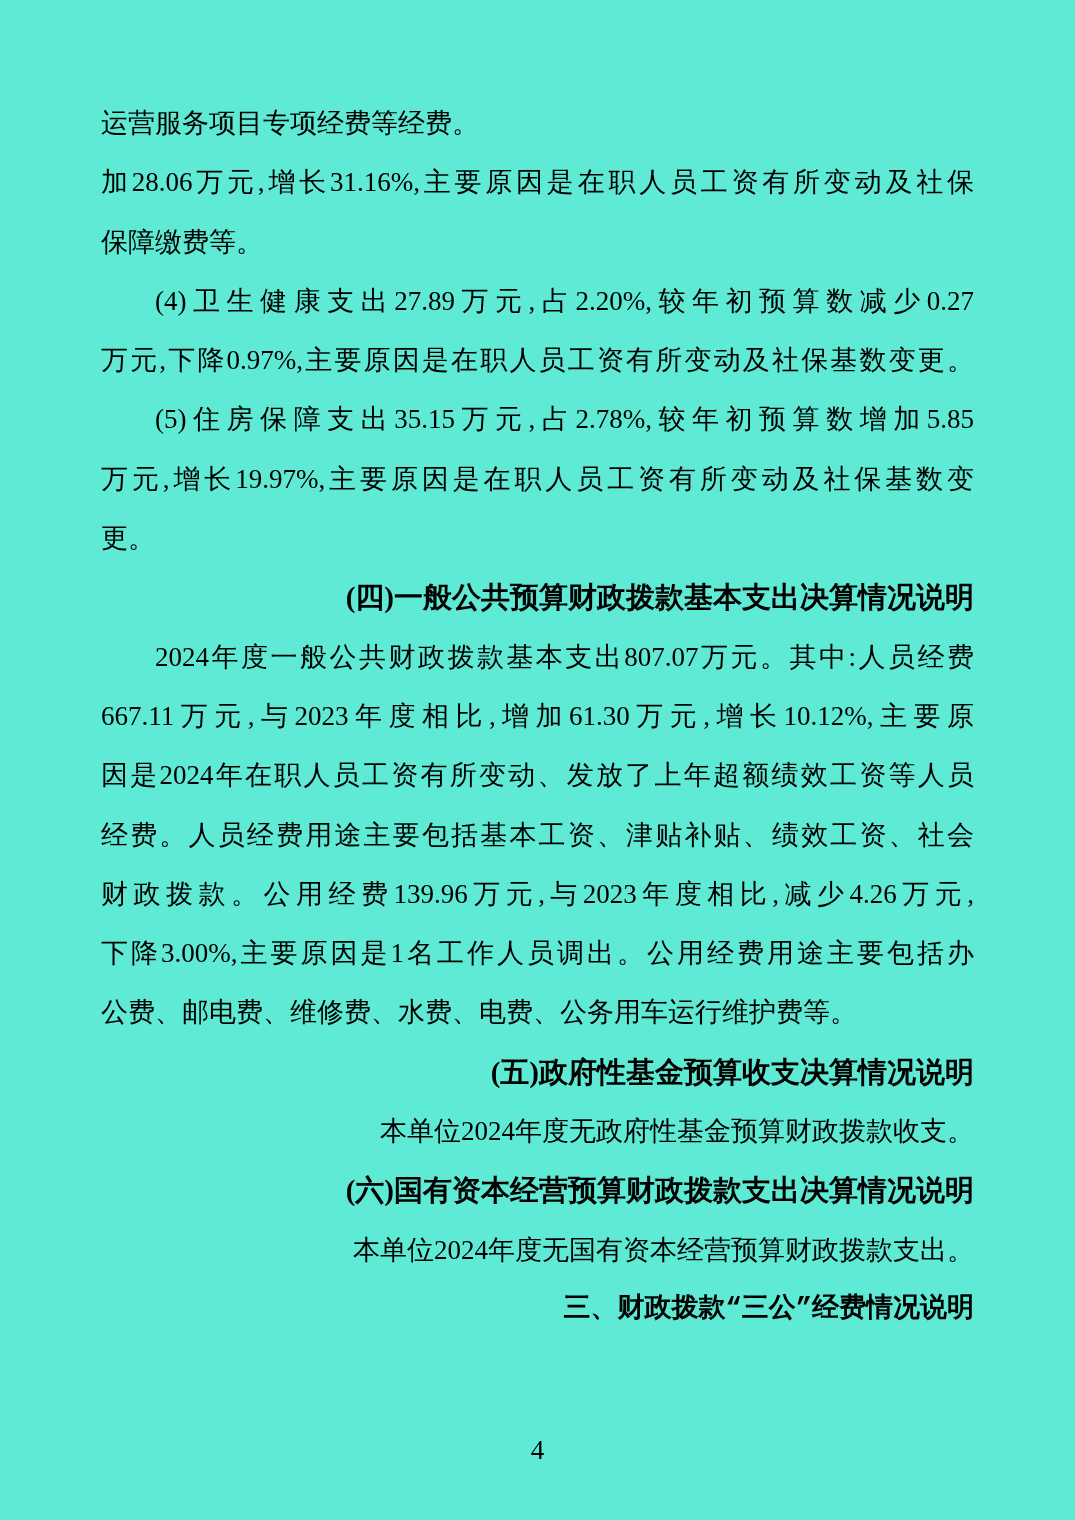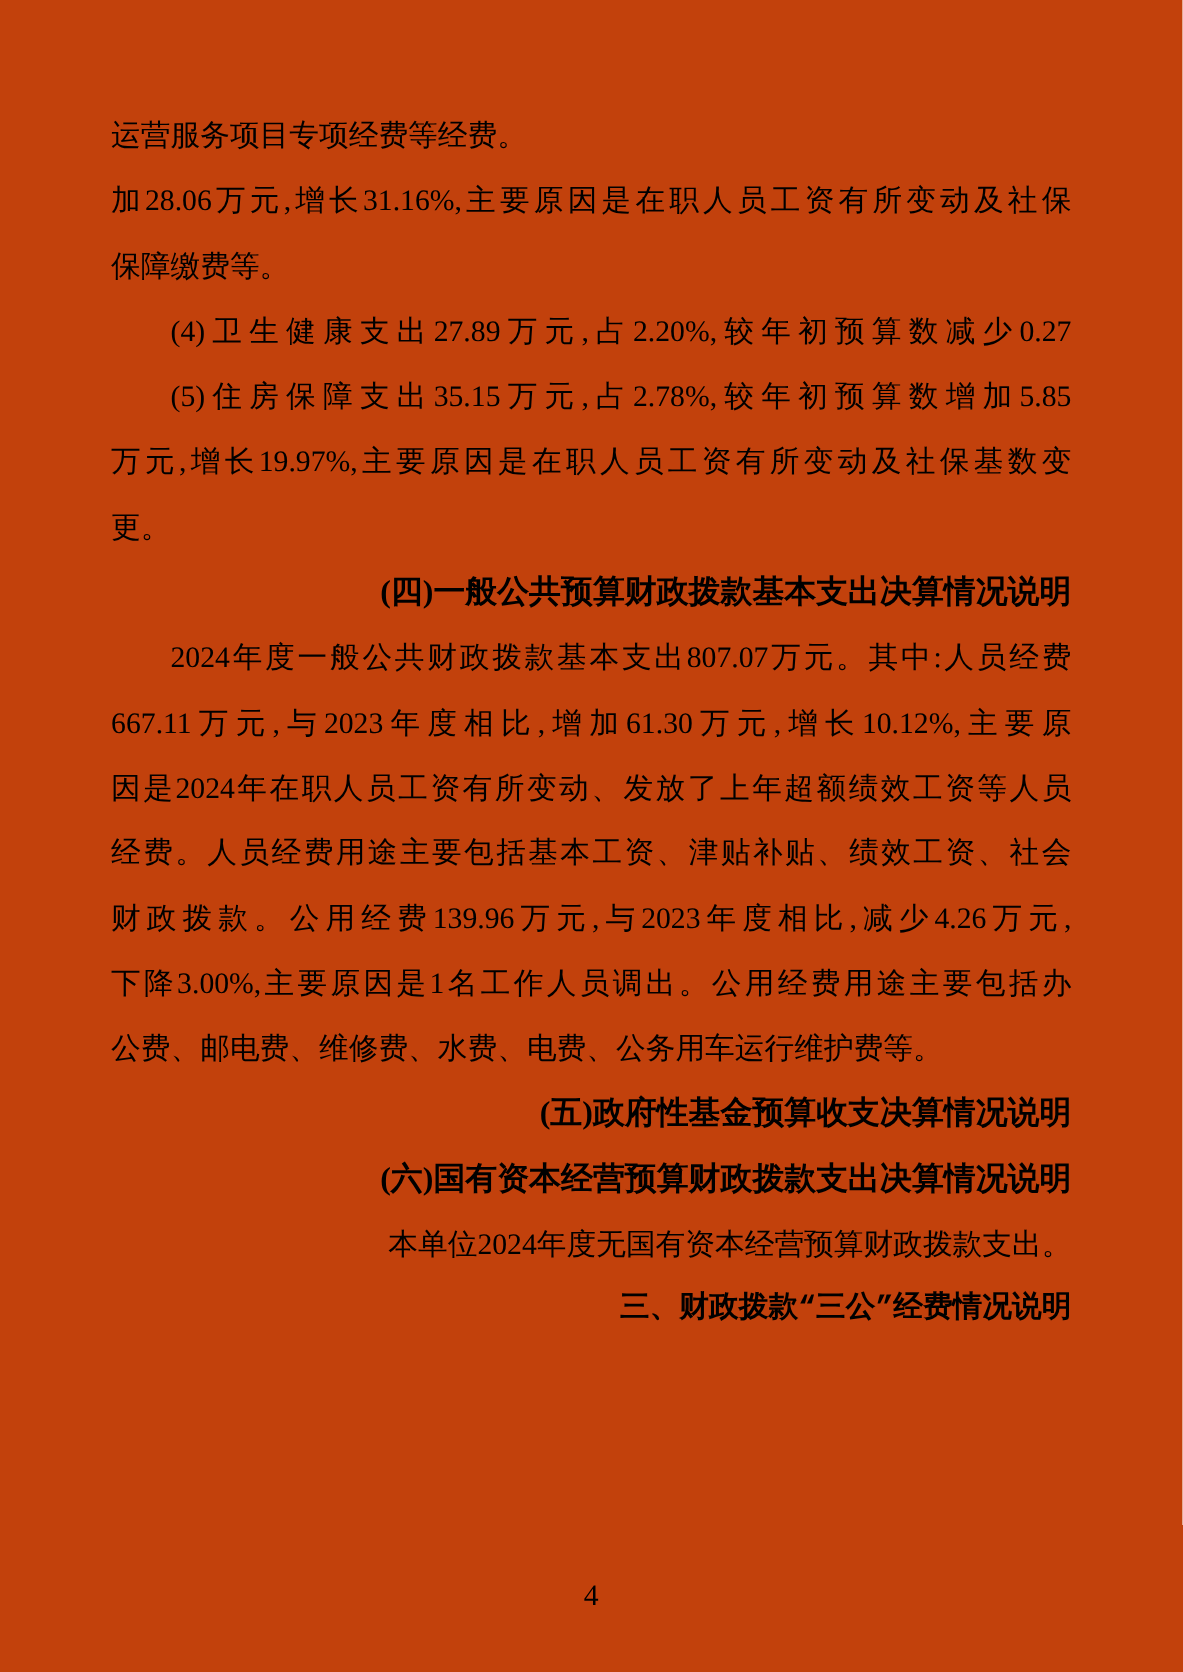--- a/index.html
+++ b/index.html
@@ -4,21 +4,21 @@
 <style>
   html, body {
     margin: 0;
     padding: 0;
     background: #ffffff;
   }
   .page {
     position: relative;
     width: 1075px;
     height: 1520px;
-    background: #c2410c;
+    background: #5eead4;
     color: #000000;
     font-family: "Liberation Serif", "DejaVu Serif", serif;
     overflow: hidden;
   }
   .content {
     position: absolute;
     left: 101px;
     top: 94px;
     width: 873px;
   }
@@ -65,20 +65,21 @@
   <div class="content">
       <div class="para body">
         <div class="line">运营服务项目专项经费等经费。</div>
       </div>
       <div class="para body">
         <div class="line fill">加28.06万元,增长31.16%,主要原因是在职人员工资有所变动及社保</div>
         <div class="line">保障缴费等。</div>
       </div>
       <div class="para body">
         <div class="line fill ind">(4)卫生健康支出27.89万元,占2.20%,较年初预算数减少0.27</div>
+        <div class="line fill">万元,下降0.97%,主要原因是在职人员工资有所变动及社保基数变更。</div>
       </div>
       <div class="para body">
         <div class="line fill ind">(5)住房保障支出35.15万元,占2.78%,较年初预算数增加5.85</div>
         <div class="line fill">万元,增长19.97%,主要原因是在职人员工资有所变动及社保基数变</div>
         <div class="line">更。</div>
       </div>
       <div class="para heading-kai">
         <div class="line ind">(四)一般公共预算财政拨款基本支出决算情况说明</div>
       </div>
       <div class="para body">
@@ -86,20 +87,23 @@
         <div class="line fill">667.11万元,与2023年度相比,增加61.30万元,增长10.12%,主要原</div>
         <div class="line fill">因是2024年在职人员工资有所变动、发放了上年超额绩效工资等人员</div>
         <div class="line fill">经费。人员经费用途主要包括基本工资、津贴补贴、绩效工资、社会</div>
         <div class="line fill">财政拨款。公用经费139.96万元,与2023年度相比,减少4.26万元,</div>
         <div class="line fill">下降3.00%,主要原因是1名工作人员调出。公用经费用途主要包括办</div>
         <div class="line">公费、邮电费、维修费、水费、电费、公务用车运行维护费等。</div>
       </div>
       <div class="para heading-kai">
         <div class="line ind">(五)政府性基金预算收支决算情况说明</div>
       </div>
+      <div class="para body">
+        <div class="line ind">本单位2024年度无政府性基金预算财政拨款收支。</div>
+      </div>
       <div class="para heading-kai">
         <div class="line ind">(六)国有资本经营预算财政拨款支出决算情况说明</div>
       </div>
       <div class="para body">
         <div class="line ind">本单位2024年度无国有资本经营预算财政拨款支出。</div>
       </div>
       <div class="para heading-hei">
         <div class="line ind">三、财政拨款“三公”经费情况说明</div>
       </div>
     </div>

